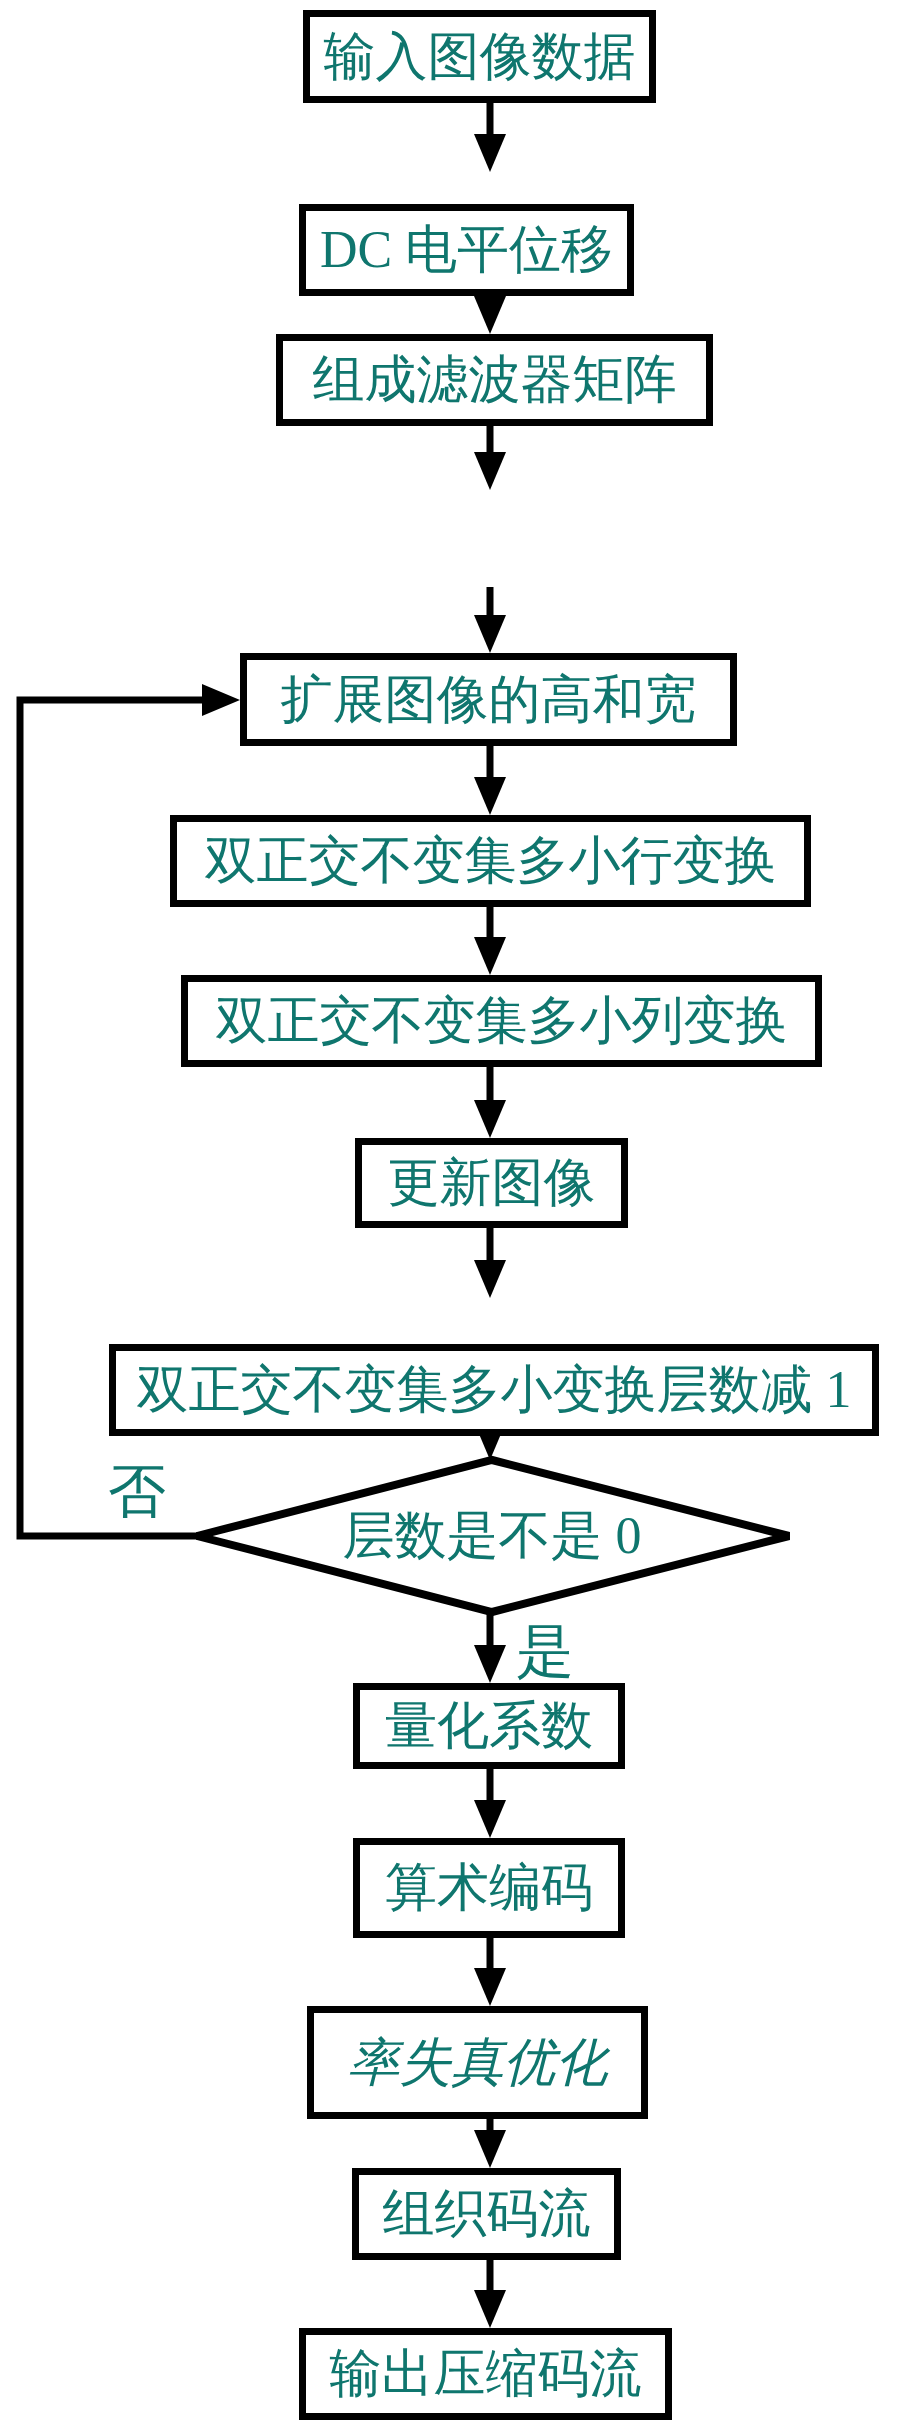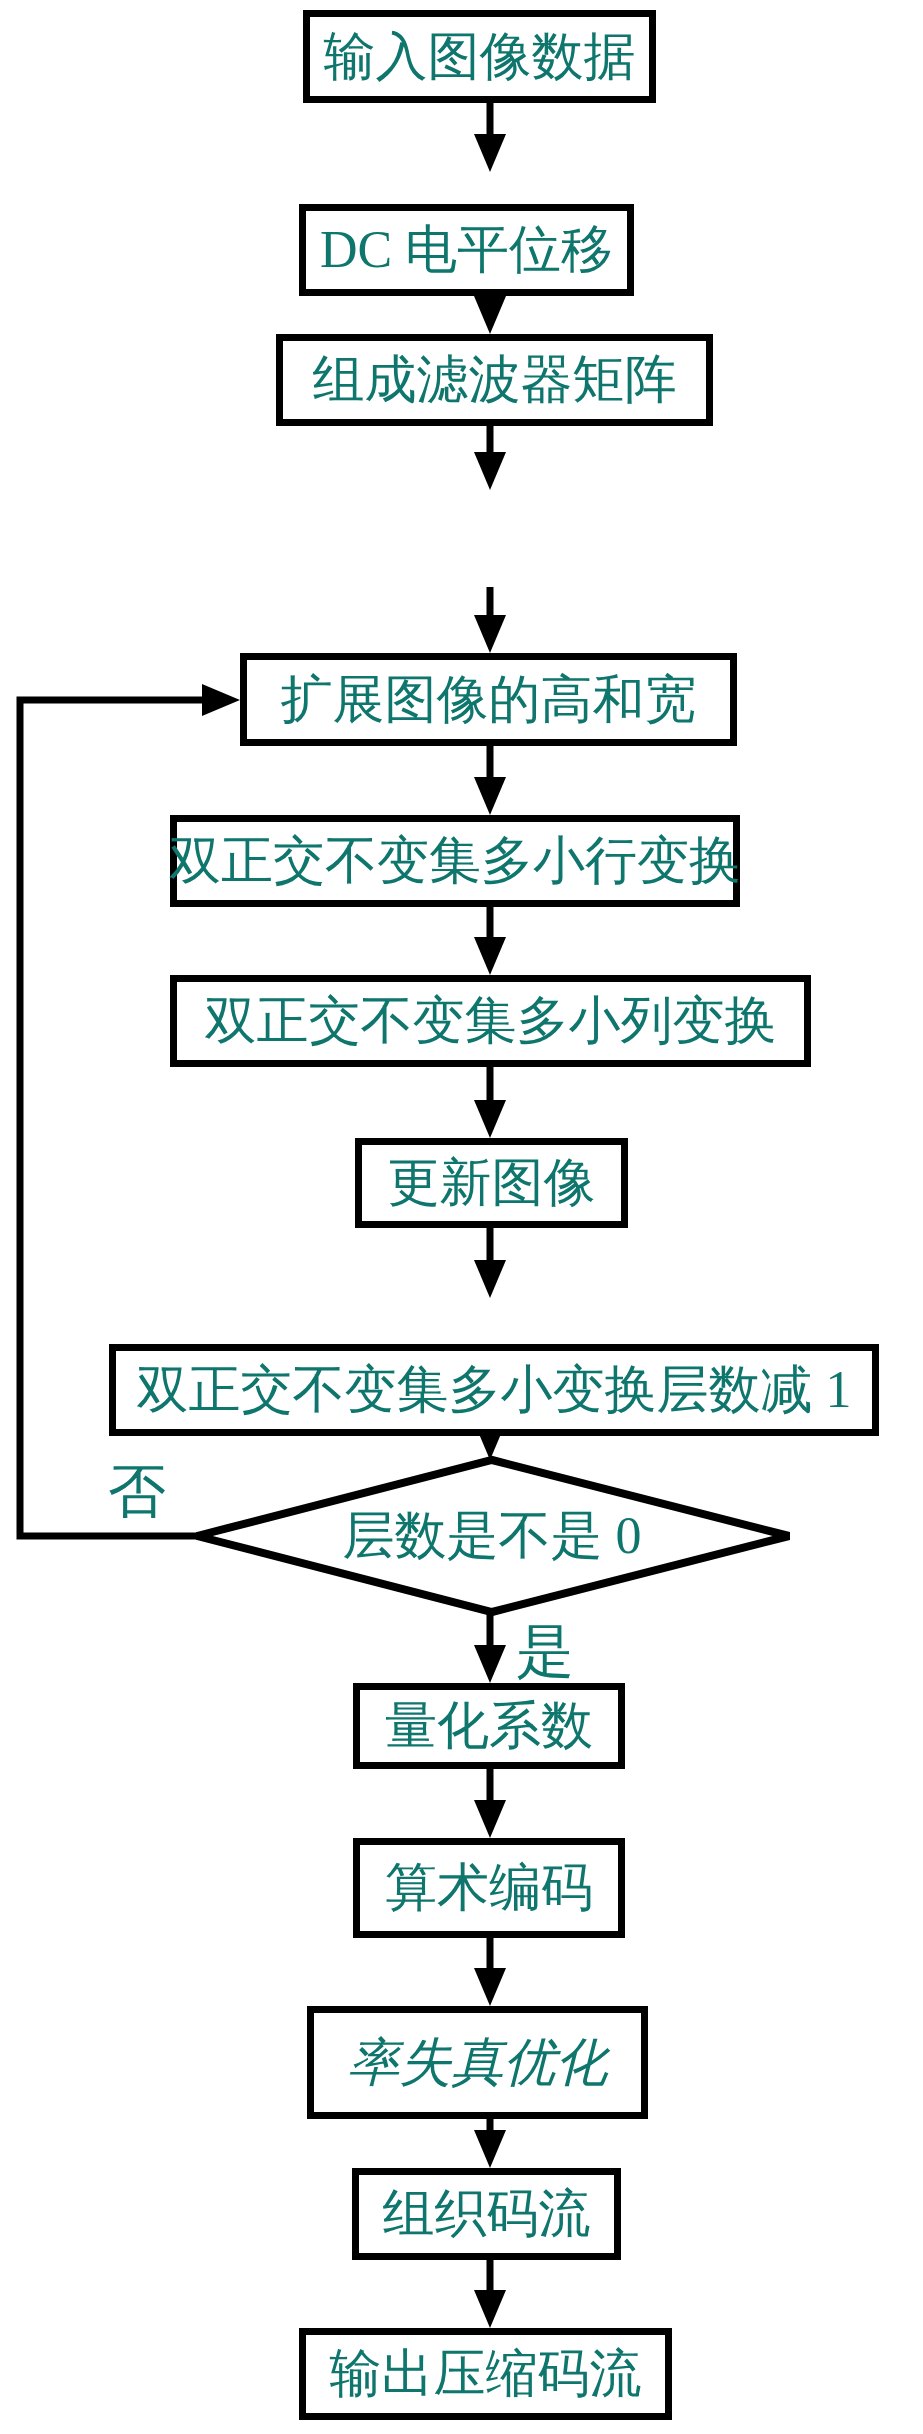--- a/index.html
+++ b/index.html
@@ -111,23 +111,23 @@
 
   <div class="node" style="left:303px;top:10px;width:353px;height:93px;">输入图像数据</div>
 
   <div class="node" style="left:299px;top:172px;width:335px;height:92px;margin-top:32px;">DC 电平位移</div>
 
   <div class="node" style="left:276px;top:334px;width:437px;height:92px;">组成滤波器矩阵</div>
 
 
   <div class="node" style="left:240px;top:653px;width:497px;height:93px;">扩展图像的高和宽</div>
 
-  <div class="node" style="left:170px;top:815px;width:570px;height:92px;">双正交不变集多小行变换</div>
+  <div class="node" style="left:170px;top:815px;width:641px;height:92px;">双正交不变集多小行变换</div>
 
-  <div class="node" style="left:170px;top:975px;width:641px;height:92px;">双正交不变集多小列变换</div>
+  <div class="node" style="left:181px;top:975px;width:641px;height:92px;">双正交不变集多小列变换</div>
 
   <div class="node" style="left:355px;top:1138px;width:273px;height:90px;">更新图像</div>
 
   <div class="node" style="left:109px;top:1344px;width:770px;height:92px;">双正交不变集多小变换层数减 1</div>
 
   <div class="diamond-label" style="left:292px;top:1496px;width:400px;height:80px;">层数是不是 0</div>
 
   <div class="edge-label" style="left:92px;top:1456px;width:90px;height:72px;">否</div>
   <div class="edge-label" style="left:500px;top:1616px;width:90px;height:72px;">是</div>
 

